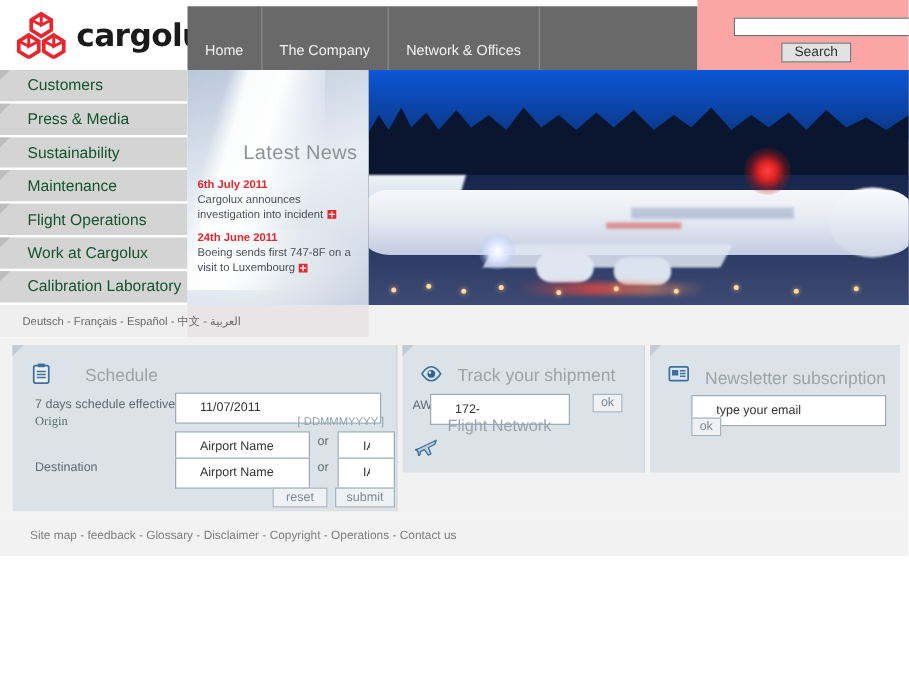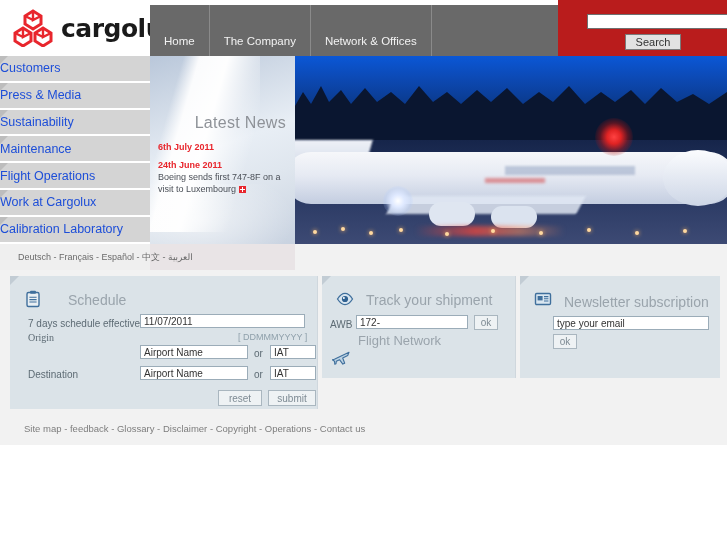--- a/index.html
+++ b/index.html
@@ -16,29 +16,29 @@
   .header { position:absolute; left:0; top:0; width:727px; height:56px; background:#fff; }
   .logo-area { position:absolute; left:0; top:0; width:150px; height:56px; background:#fff; display:flex; align-items:center; padding-left:12px; }
   .logo-mark { width:42px; height:38px; flex:none; }
   .logo-word { margin-left:7px; font-size:25px; font-weight:bold; letter-spacing:-0.5px; color:#1a1a1a; font-family:"DejaVu Sans", sans-serif; }
 
   .nav { position:absolute; left:150px; top:5px; width:408px; height:51px; background:#696969; display:flex; align-items:flex-start; }
   .nav-item { height:51px; display:flex; align-items:flex-end; padding:0 14px 9px 14px; color:#f2f2f2; font-size:11.5px; white-space:nowrap;
               border-right:1px solid #8a8a8a; cursor:pointer; }
   .nav-filler { flex:1; height:51px; }
 
-  .search-area { position:absolute; left:558px; top:0; width:169px; height:56px; background:#b91c1c; }
+  .search-area { position:absolute; left:558px; top:0; width:169px; height:56px; background:#fca5a5; }
   .search-input { position:absolute; left:29px; top:14px; width:142px; height:15px; border:1px solid #6f6f6f; background:#fff; font-family:"Liberation Sans", sans-serif; font-size:11px; padding:0 3px; }
   .search-btn { position:absolute; left:67px; top:34px; width:56px; height:16px; border:1px solid #7a7a7a; background:#e2e2e2;
                 font-family:"Liberation Sans", sans-serif; font-size:11px; color:#333; cursor:pointer; padding:0; }
 
   
   .sidebar { position:absolute; left:0; top:56px; width:150px; }
-  .side-item { position:relative; width:150px; height:26.8px; background:#d4d4d4; border-bottom:2px solid #fff; display:flex; align-items:center; 
-               font-size:12.5px; color:#1d4ed8; cursor:pointer; }
+  .side-item { position:relative; width:150px; height:26.8px; background:#d4d4d4; border-bottom:2px solid #fff; display:flex; align-items:center; padding-left:22px;
+               font-size:12.5px; color:#14532d; cursor:pointer; }
   .side-item .fold { position:absolute; left:0; top:0; width:0; height:0; border-left:8px solid #bdbdbd; border-bottom:8px solid transparent; }
 
   
   .news { position:absolute; left:150px; top:56px; width:145px; height:188px; overflow:hidden;
           background:linear-gradient(160deg,#b9c7da 0%,#cfd9e6 22%,#e8eef5 48%,#dfe6ee 68%,#c8d2e0 100%); }
   .news .tailfin { position:absolute; left:-40px; top:-14px; width:150px; height:190px;
     background:linear-gradient(106deg, rgba(255,255,255,0) 38%, rgba(255,255,255,0.92) 46%, rgba(255,255,255,0.98) 60%, rgba(255,255,255,0.35) 74%, rgba(255,255,255,0) 84%); }
   .news .glow { position:absolute; left:0; bottom:-30px; width:145px; height:90px;
     background:radial-gradient(ellipse at 35% 40%, rgba(255,255,255,0.55), rgba(215,225,238,0) 70%); }
   .news-title { position:absolute; right:9px; top:58px; font-size:16px; color:#8e9298; letter-spacing:0.3px; }
@@ -88,21 +88,21 @@
   .panels { position:absolute; left:0; top:270px; width:727px; height:145px; background:#f2f2f2; }
   .panel { position:absolute; top:6px; background:#dbe3e8; border-right:1px solid #cfd7dd; }
   .panel .fold { position:absolute; left:0; top:0; width:0; height:0; border-left:9px solid #c2ccd4; border-bottom:9px solid transparent; }
   .panel-title { position:absolute; font-size:14px; color:#9aa4ac; white-space:nowrap; }
   .p-schedule { left:10px; width:308px; height:133px; }
   .p-track    { left:322px; width:194px; height:102px; }
   .p-news     { left:520px; width:200px; height:102px; }
 
   .ficon { position:absolute; left:14px; top:14px; width:18px; height:18px; }
   .lbl { position:absolute; font-size:10px; color:#5d6b74; }
-  .fld { position:absolute; border:1px solid #9bacb8; background:#fff; font-family:"Liberation Sans", sans-serif; font-size:10px; color:#333; padding:0 3px; height:14px; }
+  .fld { position:absolute; border:1px solid #9bacb8; background:#fff; font-family:"Liberation Sans", sans-serif; font-size:10px; color:#333; padding:0 19px; height:25px; }
   .btn { position:absolute; border:1px solid #a9b6bf; background:#eef2f4; color:#7e8b94; font-family:"Liberation Sans", sans-serif; font-size:10px; cursor:pointer; height:16px; padding:0; }
   .hint { position:absolute; font-size:9px; color:#8fa0ab; }
   .orword { position:absolute; font-size:10px; color:#5d6b74; }
 
   
   .footer { position:absolute; left:0; top:415px; width:727px; height:30px; background:#f2f2f2; }
   .footer .links { position:absolute; left:24px; top:8px; font-size:9.5px; color:#7d7d7d; }
   .footer .links span { cursor:pointer; }
   .bottom-fill { position:absolute; left:0; top:445px; width:727px; height:100px; background:#fff; }
 </style>
@@ -176,20 +176,21 @@
         <span>Calibration Laboratory</span>
       </div>
   </div>
 
   <div class="news">
     <div class="tailfin"></div>
     <div class="glow"></div>
     <div class="news-title">Latest News</div>
     <div class="news-list">
       <div class="news-date first">6th July 2011</div>
+      <div class="news-text"><span>Cargolux announces investigation into incident</span><i class="plus"></i></div>
       <div class="news-date">24th June 2011</div>
       <div class="news-text"><span>Boeing sends first 747-8F on a visit to Luxembourg</span><i class="plus"></i></div>
     </div>
   </div>
 
   <div class="hero">
     <div class="sky"></div>
     <div class="trees"></div>
     <div class="ground"></div>
     <div class="tail"></div>
@@ -259,21 +260,21 @@
     <div class="panel p-track">
       <i class="fold"></i>
       <svg class="ficon" viewBox="0 0 18 18">
         <path d="M1.5 9c2.6-4 5.2-5.6 7.5-5.6S14 5 16.5 9c-2.5 4-5.2 5.6-7.5 5.6S4.1 13 1.5 9Z" fill="#d9e6f0" stroke="#3f6f9c" stroke-width="1.3"></path>
         <circle cx="9" cy="9" r="3.1" fill="#2f6191"></circle>
         <circle cx="7.9" cy="7.9" r="1" fill="#ffffff"></circle>
       </svg>
       <div class="panel-title" style="left:44px; top:16px;">Track your shipment</div>
 
       <div class="lbl" style="left:8px; top:43px;">AWB :</div>
-      <input class="fld" style="left: 34px; top: 39px; width: 112px;" type="text" value="172-">
+      <input class="fld" style="left: 22px; top: 39px; width: 112px;" type="text" value="172-">
       <button class="btn" style="left:152px; top:39px; width:24px; height:15px;">ok</button>
 
       <div class="panel-title" style="left:36px; top:57px; font-size:13px;">Flight Network</div>
       <svg style="position:absolute; left:10px; top:72px; width:20px; height:20px;" viewBox="0 0 20 20">
         <path d="M2.4 11.2 17 4.2l-1.3 3.4-5 2.4 2 5.2-1.9.9-3.3-4.4-3.2 1.6-.3 2.5-1.2.5-.3-3-2.2-1.6Z" fill="#bcd2e3" stroke="#3f6f9c" stroke-width="1.1" stroke-linejoin="round"></path>
       </svg>
     </div>
 
     <div class="panel p-news" style="border-right:none;">
       <i class="fold"></i>

